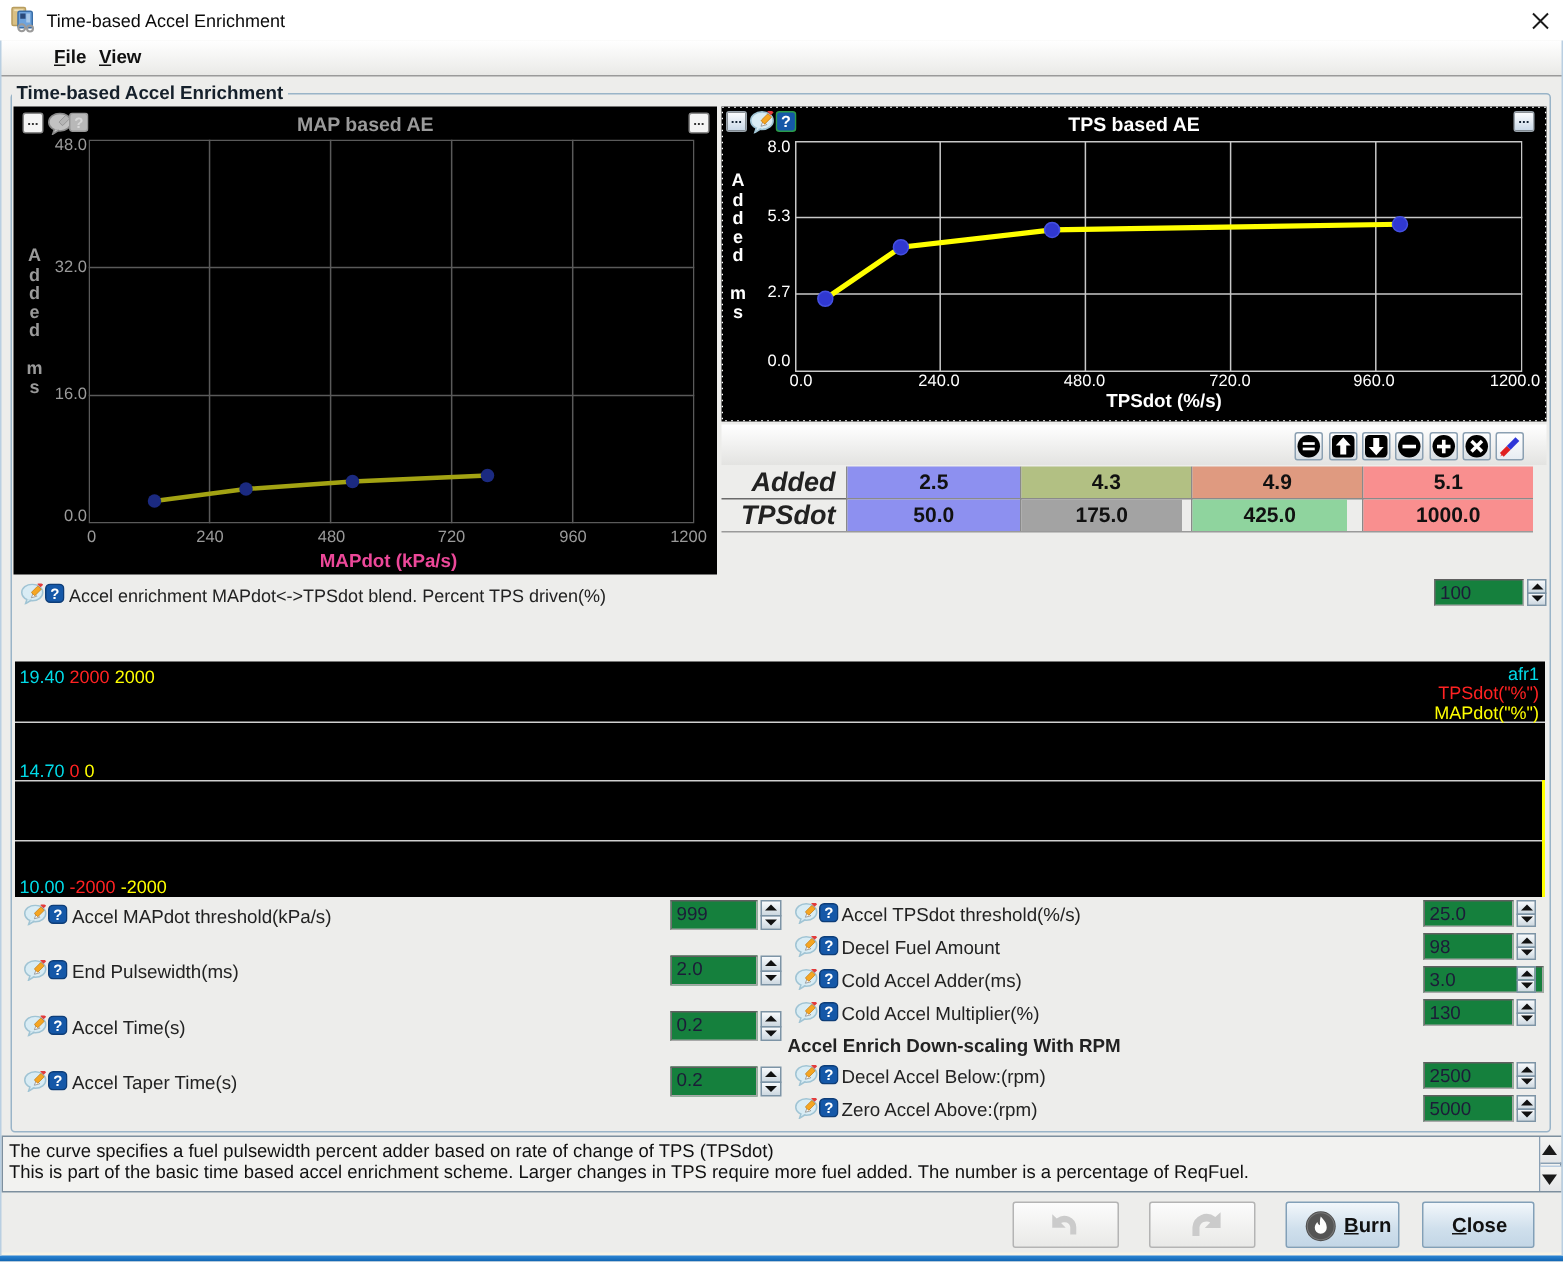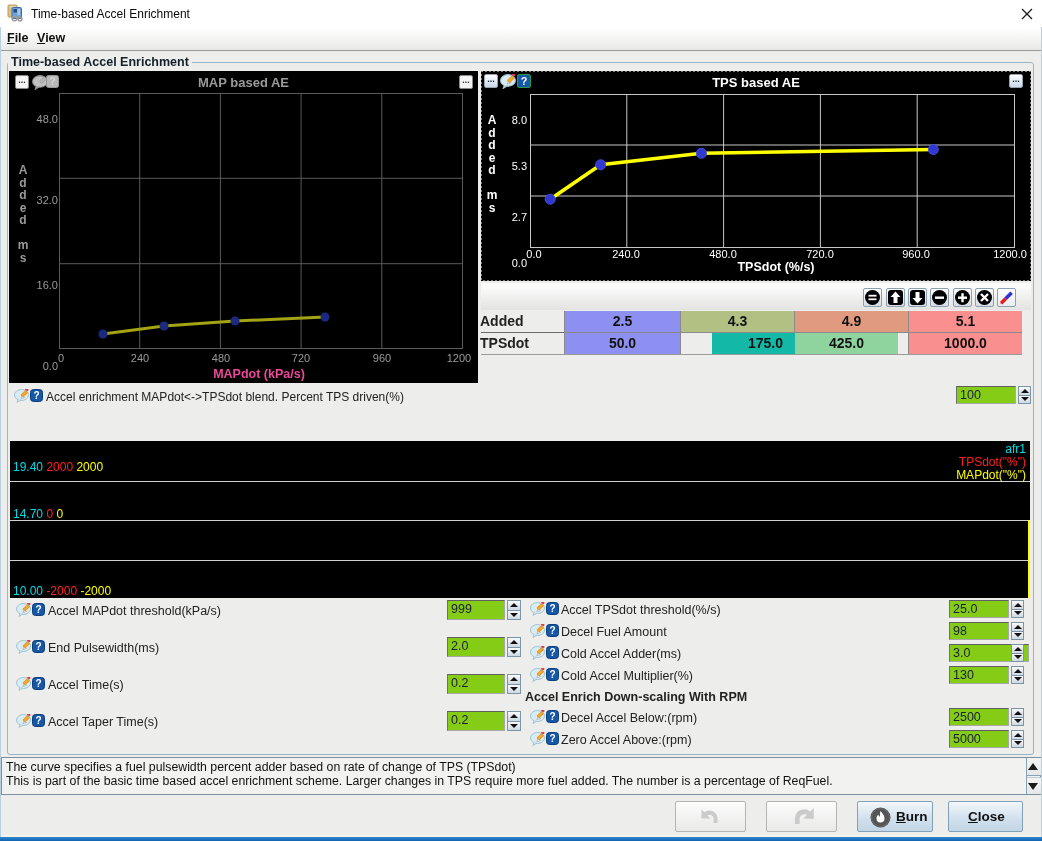--- a/index.html
+++ b/index.html
@@ -4,53 +4,53 @@
 <style>
 * { margin:0; padding:0; box-sizing:border-box; }
 html,body { width:1042px; height:841px; overflow:hidden; }
 body { font-family:"Liberation Sans",sans-serif; background:#ededeb; position:relative; }
 .abs { position:absolute; }
 
 
 #titlebar { left:0; top:0; width:1042px; height:27px; background:#ffffff; }
 #title { left:31px; top:7px; font-size:12px; color:#0a0a0a; }
 #menubar { left:0; top:27px; width:1042px; height:24px; background:linear-gradient(180deg,#ffffff,#eeeeec 80%,#e8e8e6); border-bottom:1px solid #9a9a9a; }
-.menuitem { position:absolute; top:31px; font-weight:bold; font-size:12.5px; color:#111; }
+.menuitem { position:absolute; top:31px; font-weight:bold; font-size:12.5px; color:#111;margin-left:29px; }
 .ul { text-decoration:underline; }
 
 
 #groupbox { left:7px; top:62px; width:1027px; height:693px; border:1px solid #99b4c8; border-radius:3px; }
 #grouplabel { left:8px; top:55px; font-weight:bold; font-size:12.5px; color:#15202b; background:#ededeb; padding:0 3px; }
 
 
 .chart { background:#000; }
 #chartL { left:9px; top:71px; width:469px; height:312px; }
 #chartR { left:481px; top:71px; width:550px; height:210px; }
 .ctitle { position:absolute; top:4px; width:100%; text-align:center; font-weight:bold; font-size:13px; }
 .plot { position:absolute; }
-.ylab { position:absolute; font-size:11px; text-align:right; width:34px;margin-top:22px; }
+.ylab { position:absolute; font-size:11px; text-align:right; width:34px; }
 .xlab { position:absolute; font-size:11px; text-align:center; width:44px; }
 .xtitle { position:absolute; font-weight:bold; font-size:12.5px; text-align:center; }
 .ystack { position:absolute; font-weight:bold; font-size:12px; text-align:center; width:16px; line-height:12.5px; }
 
 
 .dots { position:absolute; width:14px; height:14px; border:1px solid #9aa4ac; border-radius:2px; font-size:9px; font-weight:bold; line-height:9px; text-align:center; }
 .dotsL { background:#f4f4f4; color:#333; border-color:#888; }
 .dotsR { background:linear-gradient(180deg,#fdfeff,#c9d9e8); color:#123; }
 
 
 #toolbar { left:481px; top:283px; width:550px; height:27px; background:linear-gradient(180deg,#ffffff,#e3e3e1); }
 .tbtn { position:absolute; top:5px; width:19px; height:19px; border:1px solid #8ba0b2; border-radius:2px; background:linear-gradient(180deg,#ffffff,#d6dde3); }
 
 
-.thead { position:absolute; width:77px; height:21px; font-weight:bold; font-size:14px; color:#222; text-align:left; line-height:20px; }
+.thead { position:absolute; width:77px; height:21px; font-weight:bold; font-size:18px; color:#222; text-align:right; line-height:20px;font-style:italic; }
 .tcell { position:absolute; height:21px; font-weight:bold; font-size:14px; color:#111; text-align:center; line-height:21px; }
 
 
-.spinbox { position:absolute; background:#84cc16; border:1px solid #a8a8a8; border-top-color:#5f5f5f; border-left-color:#6f6f6f; font-size:12.5px; color:#1c1c38; padding:1px 0 0 3px; }
+.spinbox { position:absolute; background:#15803d; border:1px solid #a8a8a8; border-top-color:#5f5f5f; border-left-color:#6f6f6f; font-size:12.5px; color:#1c1c38; padding:1px 0 0 3px; }
 .sparr { position:absolute; display:flex; flex-direction:column; }
 .sparr span { flex:1; border:1px solid #7d94a6; background:linear-gradient(180deg,#f8fafc,#cdd8e0); position:relative; }
 .sparr span + span { margin-top:-1px; }
 .sparr i { position:absolute; left:50%; top:50%; transform:translate(-50%,-50%); border-left:4px solid transparent; border-right:4px solid transparent; }
 .up i { border-bottom:4px solid #111; }
 .dn i { border-top:4px solid #111; }
 
 
 .rowlab { position:absolute; font-size:12.5px; color:#222; }
 
@@ -233,21 +233,21 @@
 <div class="abs" style="left:564px;top:311px;width:1px;height:43px;background:#8a8a8a"></div>
 <div class="abs" style="left:680px;top:311px;width:1px;height:43px;background:#8a8a8a"></div>
 <div class="abs" style="left:794px;top:311px;width:1px;height:43px;background:#8a8a8a"></div>
 <div class="abs" style="left:908px;top:311px;width:1px;height:43px;background:#8a8a8a"></div>
 <div class="abs" style="left:565px;top:332px;width:457px;height:1px;background:#8a8a8a"></div>
 <div class="abs tcell" style="left:565px;top:311px;width:115px;background:#8d90f0">2.5</div>
 <div class="abs tcell" style="left:681px;top:311px;width:113px;background:#b2c083">4.3</div>
 <div class="abs tcell" style="left:795px;top:311px;width:113px;background:#df9a80">4.9</div>
 <div class="abs tcell" style="left:909px;top:311px;width:113px;background:#f98f8f">5.1</div>
 <div class="abs tcell" style="left:565px;top:333px;width:115px;background:#8d90f0">50.0</div>
-<div class="abs tcell" style="left:712px;top:333px;width:107px;background:#14b8a6">175.0</div>
+<div class="abs tcell" style="left:681px;top:333px;width:107px;background:#a3a3a3">175.0</div>
 <div class="abs tcell" style="left:795px;top:333px;width:103px;background:#8fd49e">425.0</div>
 <div class="abs tcell" style="left:909px;top:333px;width:113px;background:#f98f8f">1000.0</div>
 
 <svg class="abs" style="left:14px;top:389px" width="16" height="14" viewBox="0 0 16 14">
     <ellipse cx="7.5" cy="6" rx="7" ry="5.5" fill="#d9ecf4" stroke="#a0c4d4"></ellipse>
     <path d="M4 10.5 L3 13.5 L7 11" fill="#d9ecf4" stroke="#a0c4d4"></path>
     <path d="M10.5 8.5 L6.9 9.5 L8.2 6.2 Z" fill="#f8f8f8" stroke="#888" stroke-width="0.5"></path>
     <rect x="8.6" y="1.8" width="3.2" height="6.2" rx="0.5" transform="rotate(45 10.2 4.9)" fill="#f5a623" stroke="#c87d10" stroke-width="0.5"></rect>
     <rect x="11.2" y="-0.6" width="3.2" height="2.4" transform="rotate(45 12.8 0.6)" fill="#e23b3b"></rect>
   </svg>
@@ -263,21 +263,21 @@
     </span>
     <span class="dn">
       <i></i>
     </span>
   </div>
 
 <div class="abs" id="logpanel">
   <div class="lline" style="top:40px"></div>
   <div class="lline" style="top:79px"></div>
   <div class="lline" style="top:119px"></div>
-  <div class="ltext" style="left:3px;top:19px"><span class="cy">19.40</span> <span class="rd">2000</span> <span class="yl">2000</span></div>
+  <div class="ltext" style="left:3px;top:3px"><span class="cy">19.40</span> <span class="rd">2000</span> <span class="yl">2000</span></div>
   <div class="ltext" style="left:3px;top:66px"><span class="cy">14.70</span> <span class="rd">0</span> <span class="yl">0</span></div>
   <div class="ltext" style="left:3px;top:143px"><span class="cy">10.00</span> <span class="rd">-2000</span> <span class="yl">-2000</span></div>
   <div class="ltext cy" style="right:4px;top:2px;line-height:12px">afr1</div>
   <div class="ltext rd" style="right:4px;top:15px;line-height:12px">TPSdot("%")</div>
   <div class="ltext yl" style="right:4px;top:28px;line-height:12px">MAPdot("%")</div>
   <div style="position:absolute;right:0;top:79px;width:2px;height:78px;background:#ffff00"></div>
 </div>
 
 <svg class="abs" style="left:16px;top:603px" width="16" height="14" viewBox="0 0 16 14">
     <ellipse cx="7.5" cy="6" rx="7" ry="5.5" fill="#d9ecf4" stroke="#a0c4d4"></ellipse>

